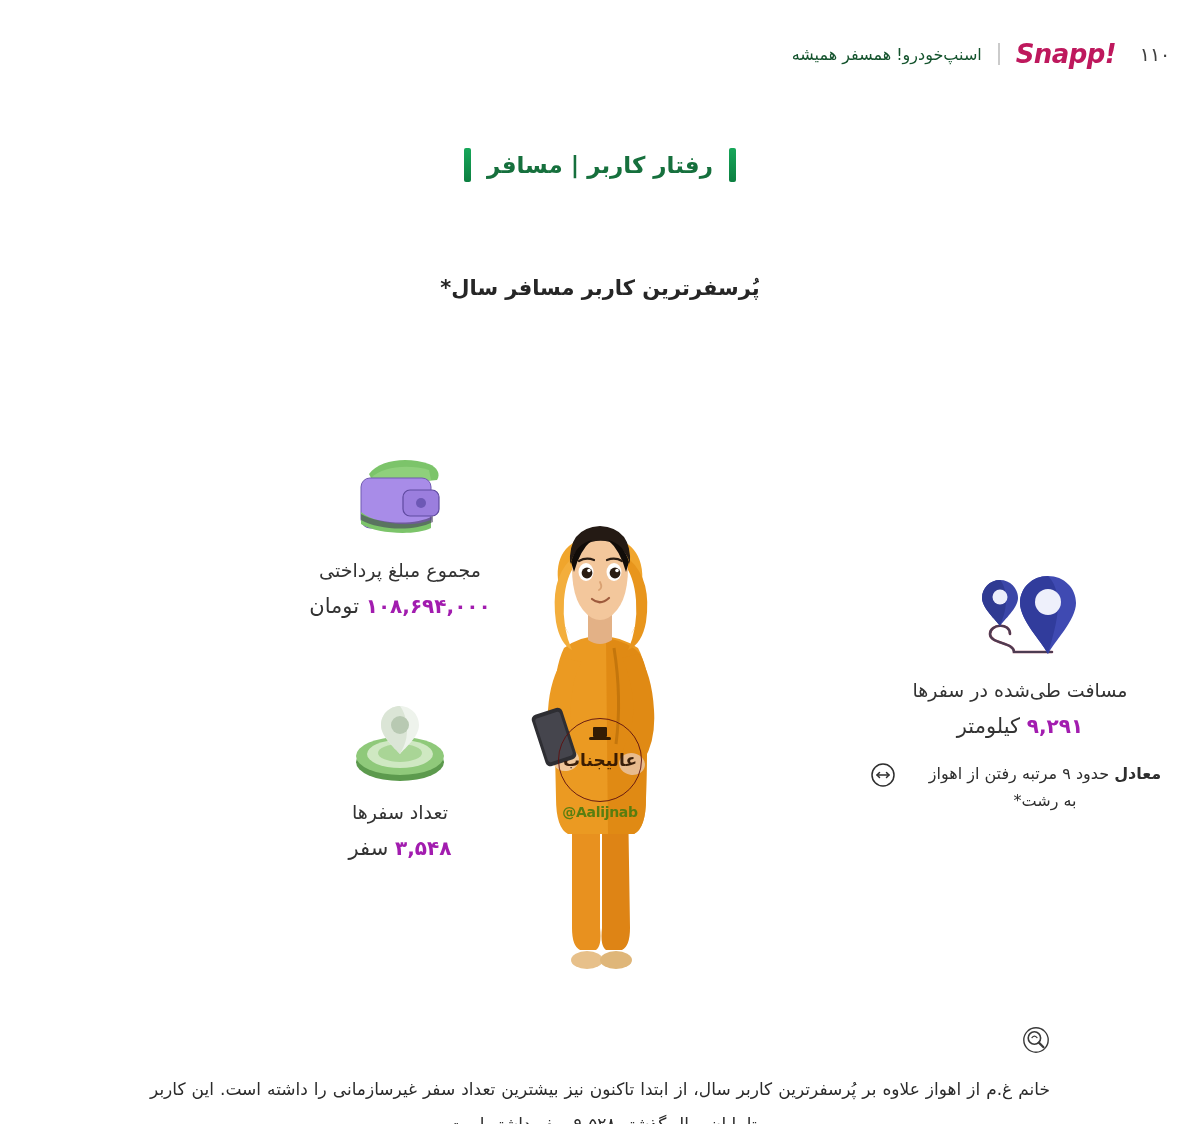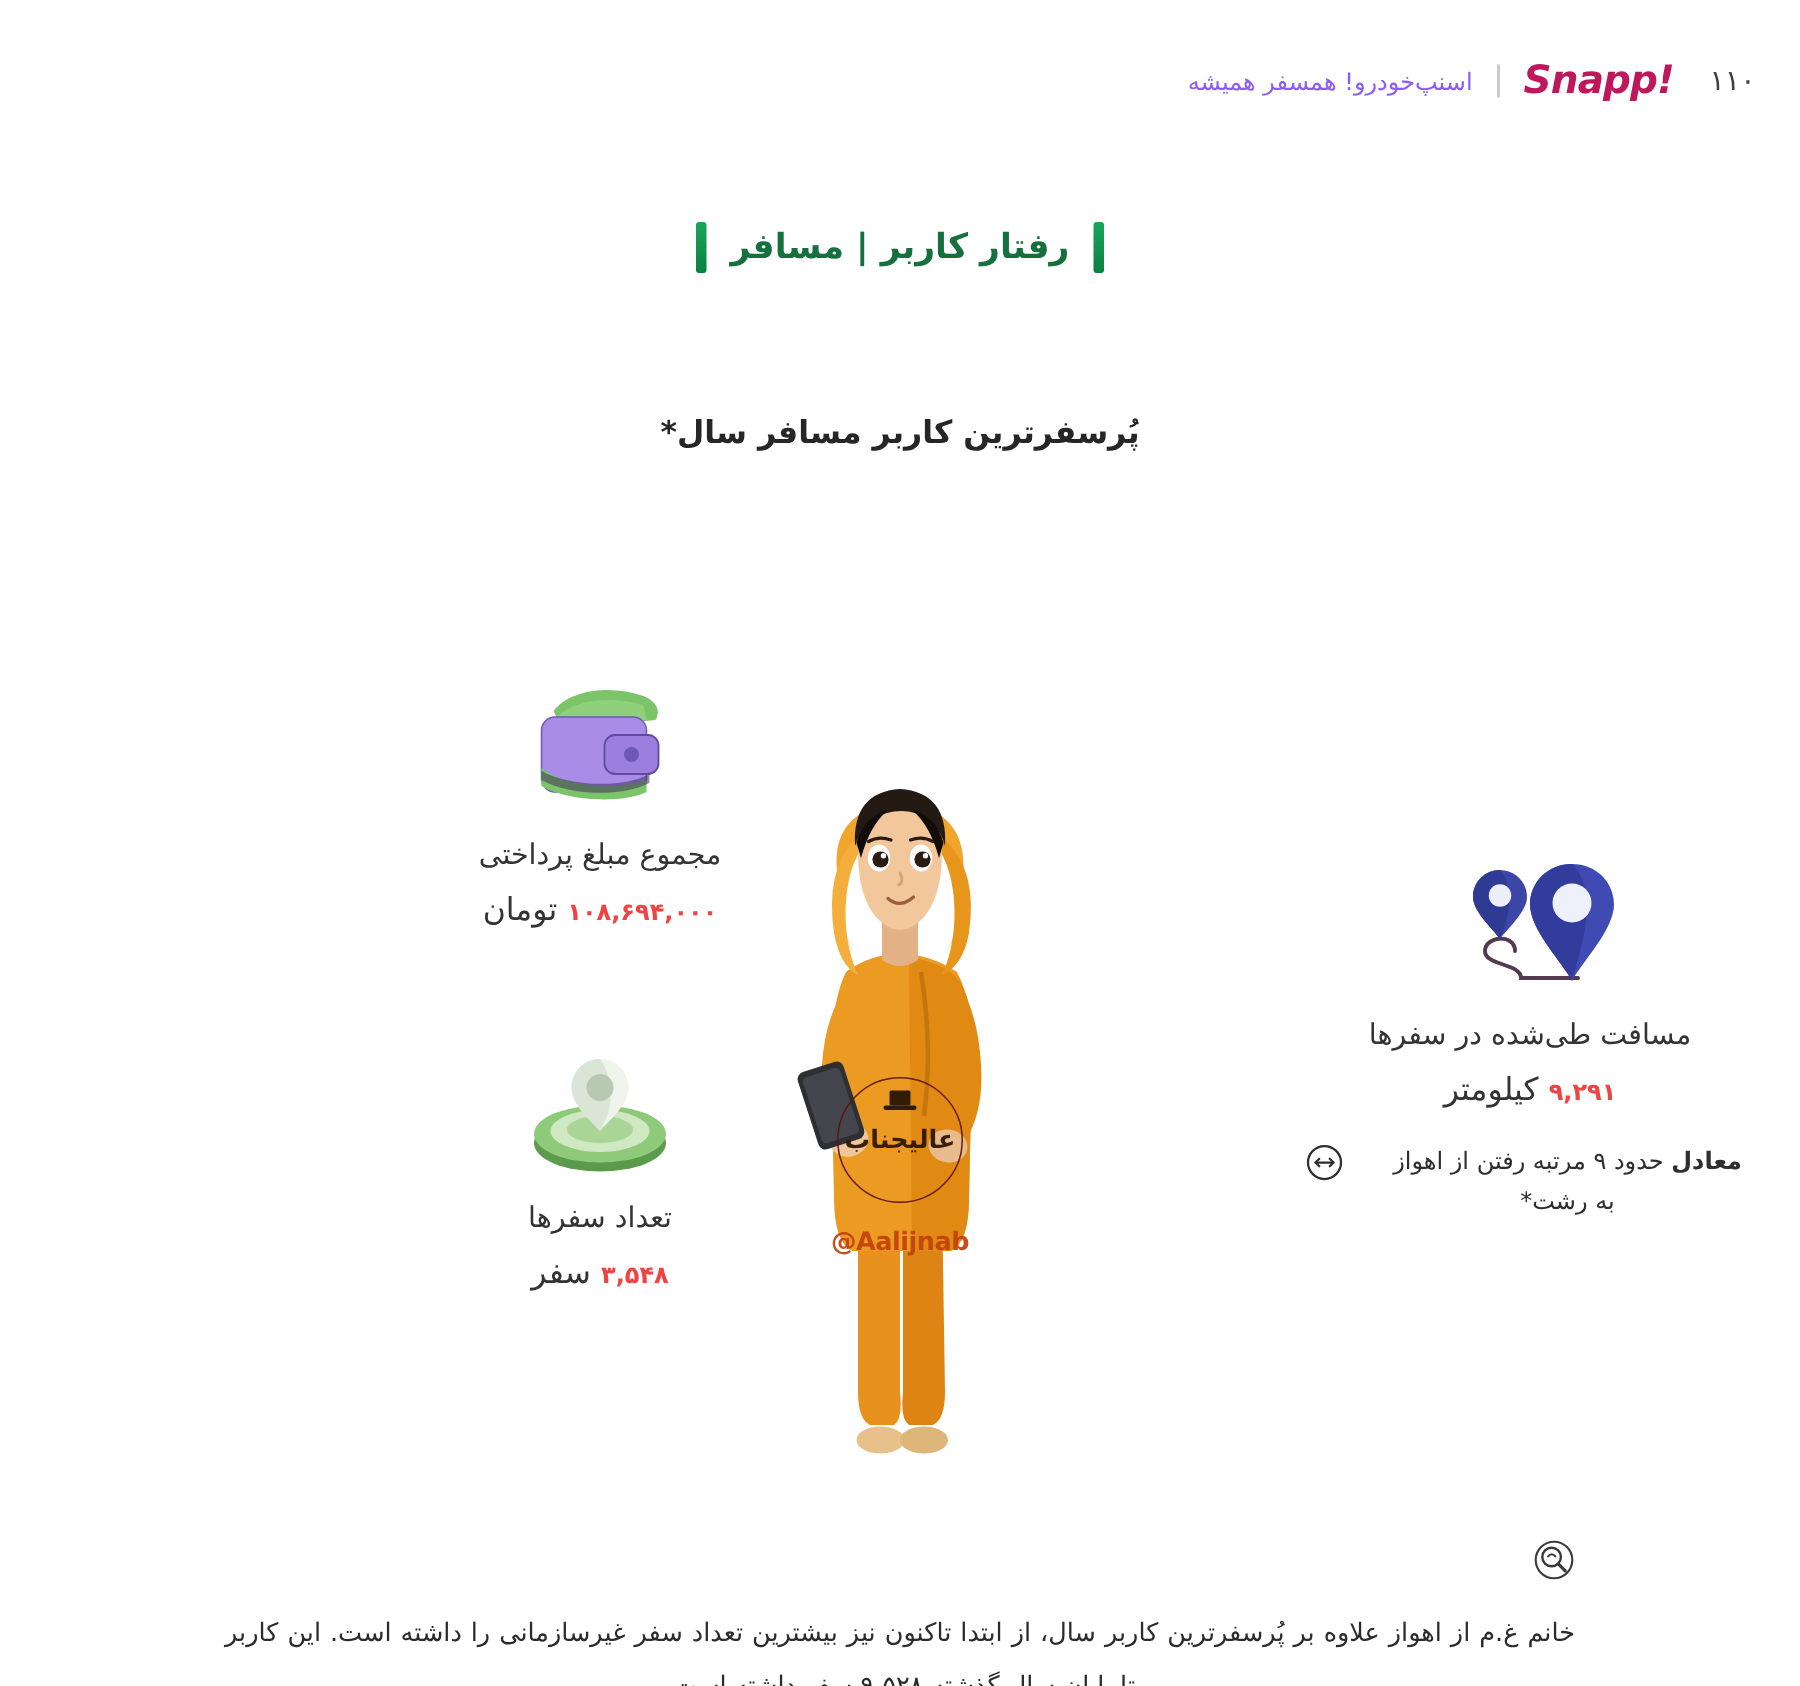--- a/index.html
+++ b/index.html
@@ -57,21 +57,21 @@
     margin-right: 6px;
   }
   .header-divider {
     width: 2px;
     height: 22px;
     background: #b9b9b9;
     opacity: .75;
   }
   .header-tagline {
     font-size: 16px;
-    color: #8b5cf6;
+    color: #14532d;
     font-weight: 400;
     white-space: nowrap;
   }
 
   
   .section-title-wrap {
     position: absolute;
     top: 148px;
     left: 0;
     right: 0;
@@ -127,23 +127,23 @@
     line-height: 1.55;
   }
   .stat-value {
     font-size: 21px;
     color: #333333;
     font-weight: 500;
     line-height: 1.7;
     margin-top: 4px;
   }
   .num {
-    color: #ef4444;
-    font-weight: 700;
-    font-size: 16px;
+    color: #a21caf;
+    font-weight: 700;
+    font-size: 20px;
     letter-spacing: .5px;
   }
 
   
   #stat-amount { top: 448px; right: 660px; }
   #stat-trips  { top: 690px; right: 660px; }
   
   #stat-distance { top: 568px; right: 30px; width: 300px; }
 
   .equiv {
@@ -226,25 +226,25 @@
   }
   .wm-hat:after {
     content: "";
     position: absolute;
     top: 10px; left: 0;
     width: 22px; height: 3px;
     background: #231202;
     border-radius: 2px;
   }
   .wm-handle {
-    font-size: 17px;
-    font-weight: 700;
-    color: #c2410c;
+    font-size: 14px;
+    font-weight: 700;
+    color: #4d7c0f;
     direction: ltr;
-    margin-top: 16px;
+    margin-top: 2px;
     letter-spacing: -.3px;
   }
 
   
   .footnote {
     position: absolute;
     top: 1022px;
     right: 150px;
     left: 150px;
     display: flex;

